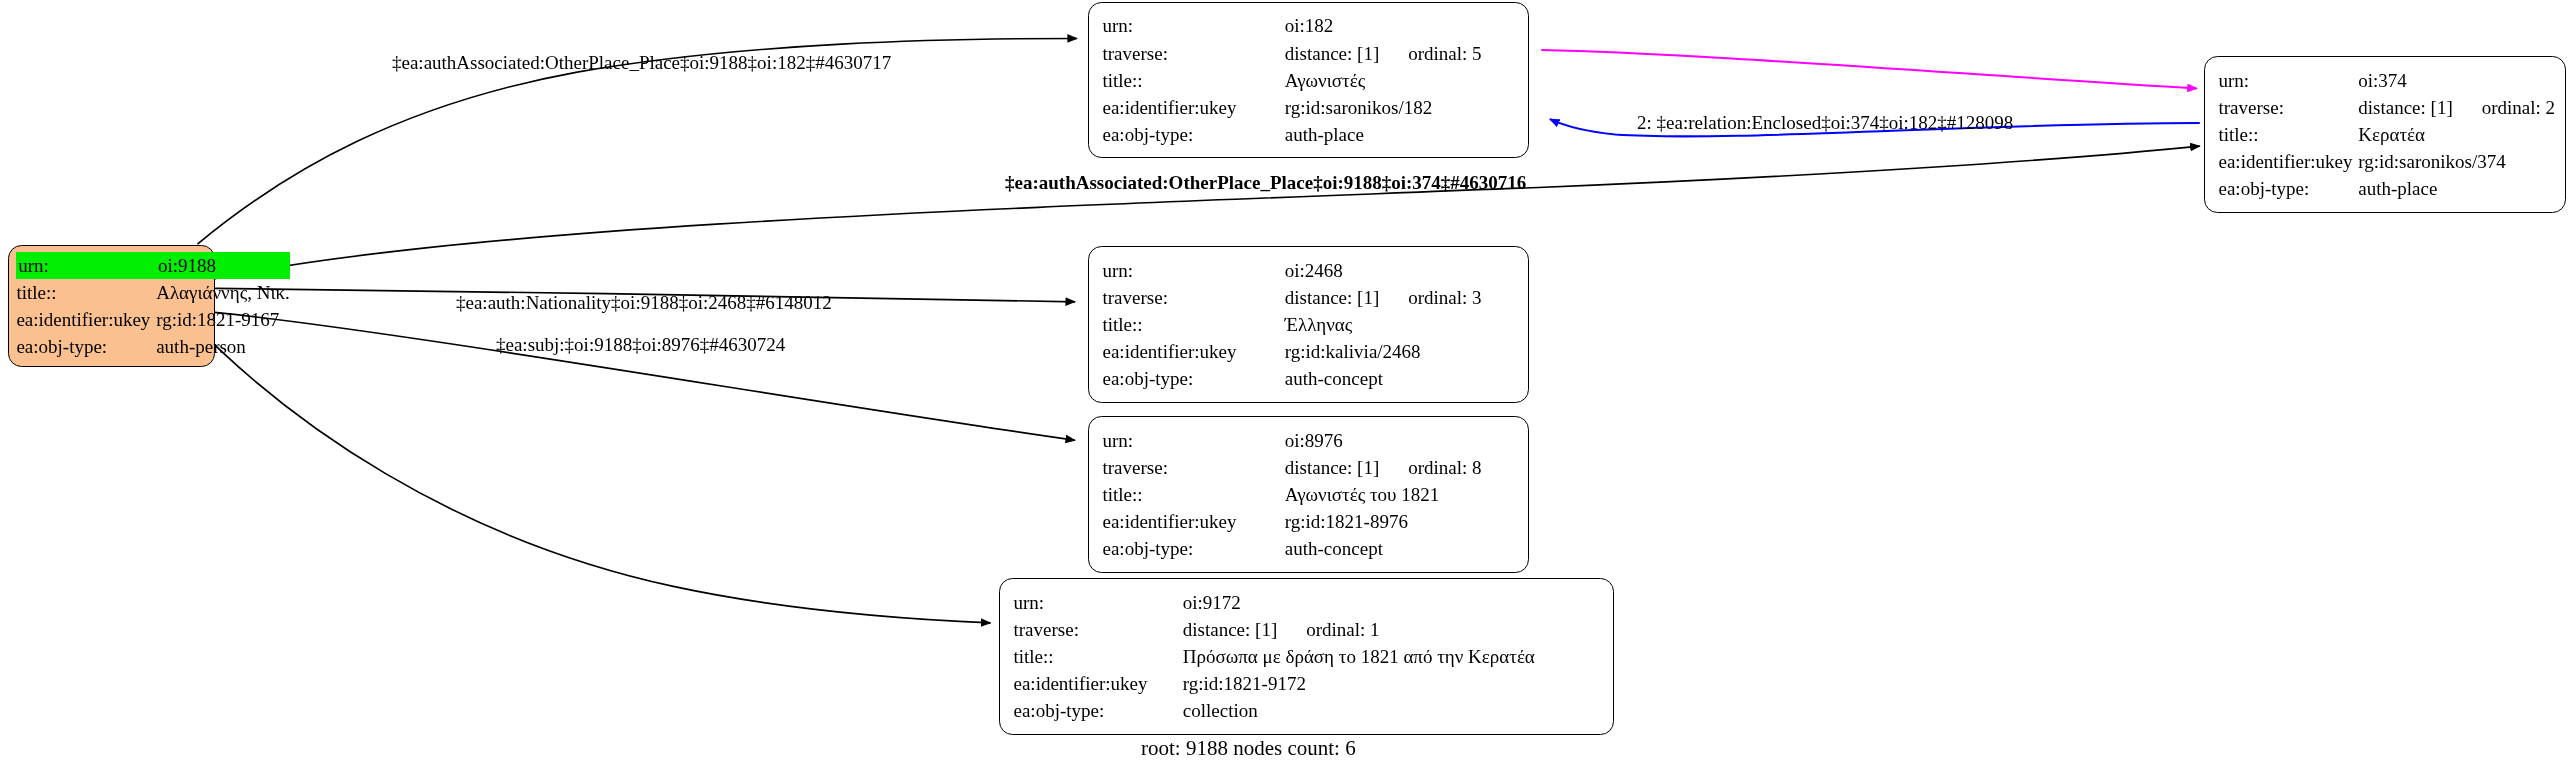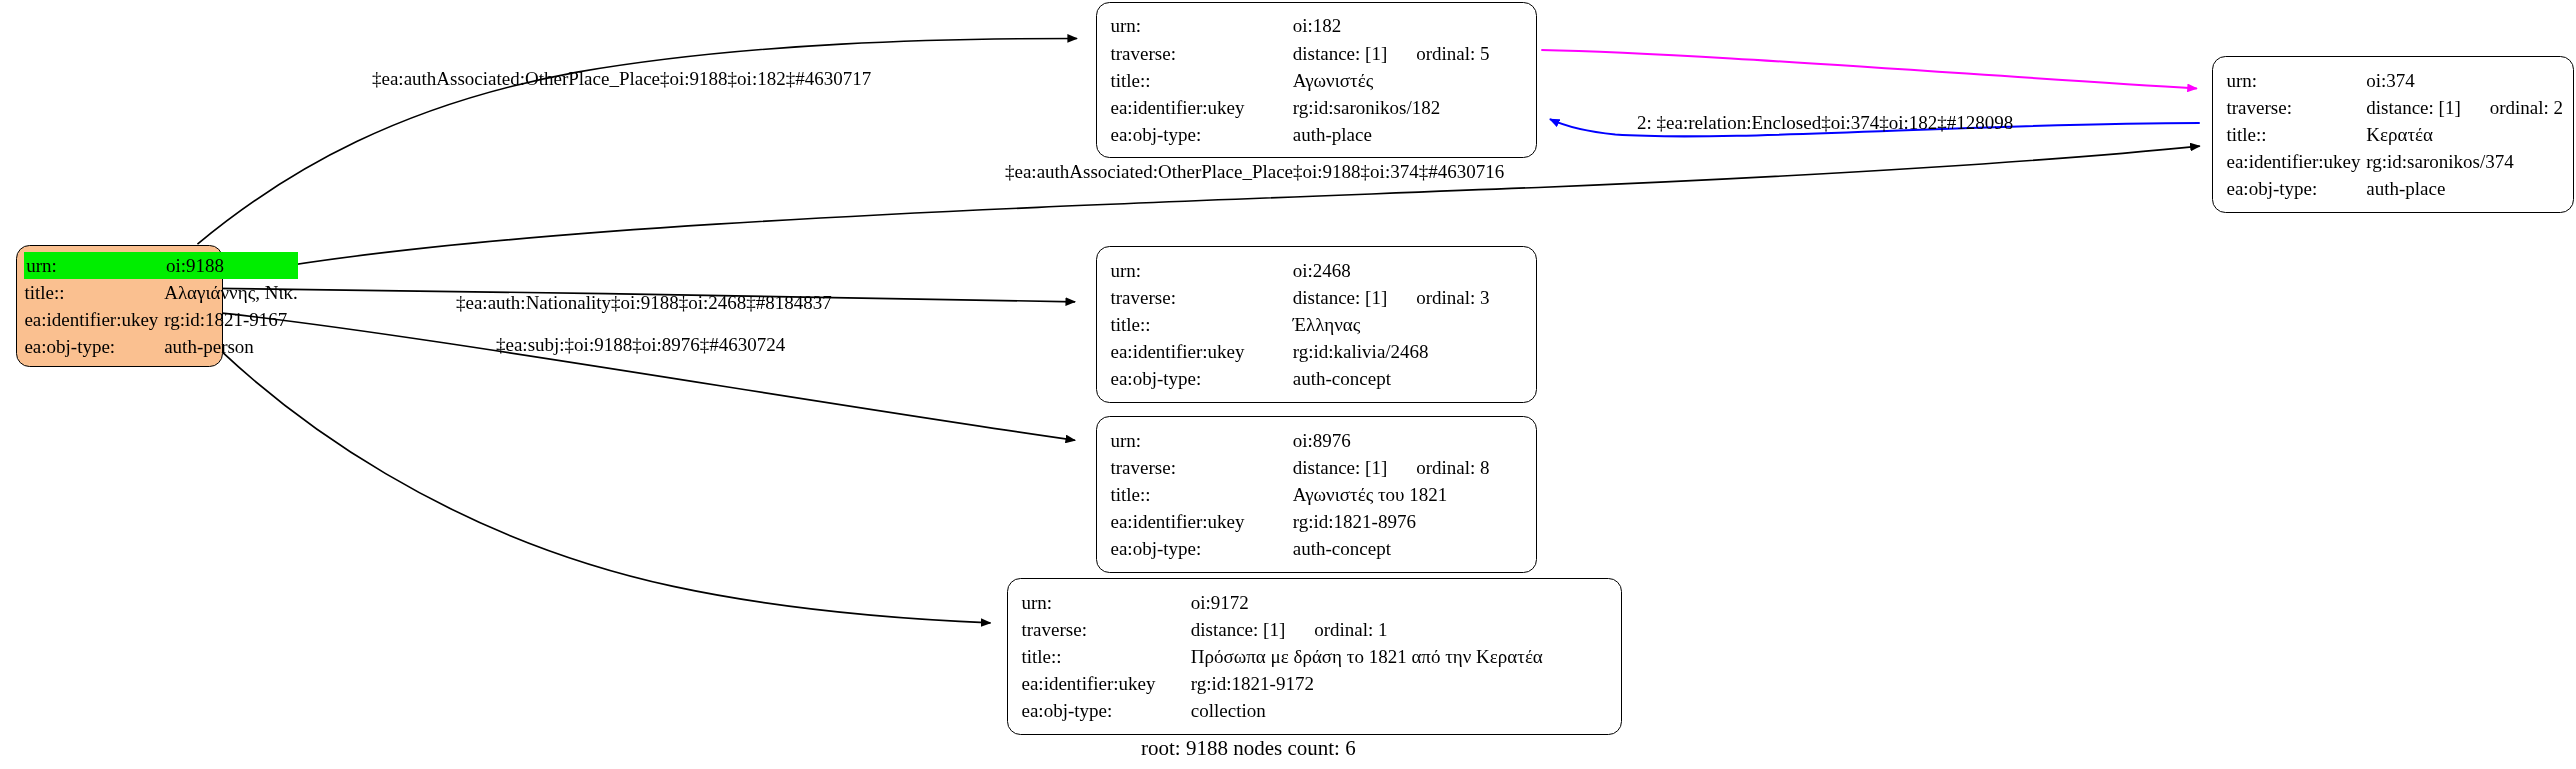--- a/index.html
+++ b/index.html
@@ -29,21 +29,20 @@
 
   
   .node {
     position: absolute;
     box-sizing: border-box;
     border: 1.5px solid #000000;
     border-radius: 13.5px;
     background: #ffffff;
     padding: 9.6px 13.5px 9.6px 13.5px;
     z-index: 3;
-    margin-left: 8px;
   }
   .node.root {
     background: #fac090;
     border-color: #000000;
     padding: 5.8px 7.7px 5.8px 7.7px;
   }
   .node table {
     border-collapse: collapse;
     border-spacing: 0;
     font-size: 19px;
@@ -288,28 +287,28 @@
         <td class="v">rg:id:1821-9172</td>
       </tr>
       <tr>
         <td class="k">ea:obj-type:</td>
         <td class="v">collection</td>
       </tr>
     </tbody>
       </table>
   </div>
 
-  <div class="elabel" style="left:372px; top:53px;margin-top:16px;">‡ea:authAssociated:OtherPlace_Place‡oi:9188‡oi:182‡#4630717</div>
-
-  <div class="elabel" style="left:1005px; top:162px;">‡ea:authAssociated:OtherPlace_Place‡oi:9188‡oi:374‡#4630716</div>
+  <div class="elabel" style="left:392px; top:53px;">‡ea:authAssociated:OtherPlace_Place‡oi:9188‡oi:182‡#4630717</div>
+
+  <div class="elabel" style="left:1005px; top:173px;font-weight:bold;">‡ea:authAssociated:OtherPlace_Place‡oi:9188‡oi:374‡#4630716</div>
 
 
   <div class="elabel" style="left:1637px; top:113px;">2: ‡ea:relation:Enclosed‡oi:374‡oi:182‡#128098</div>
 
-  <div class="elabel" style="left:456px; top:293px;">‡ea:auth:Nationality‡oi:9188‡oi:2468‡#8184837</div>
+  <div class="elabel" style="left:456px; top:293px;">‡ea:auth:Nationality‡oi:9188‡oi:2468‡#6148012</div>
 
   <div class="elabel" style="left:496px; top:335px;">‡ea:subj:‡oi:9188‡oi:8976‡#4630724</div>
 
 
   <div class="footer" style="left:1141px; top:736px;">root: 9188 nodes count: 6</div>
 
 </div>
 
 
 </body></html>

